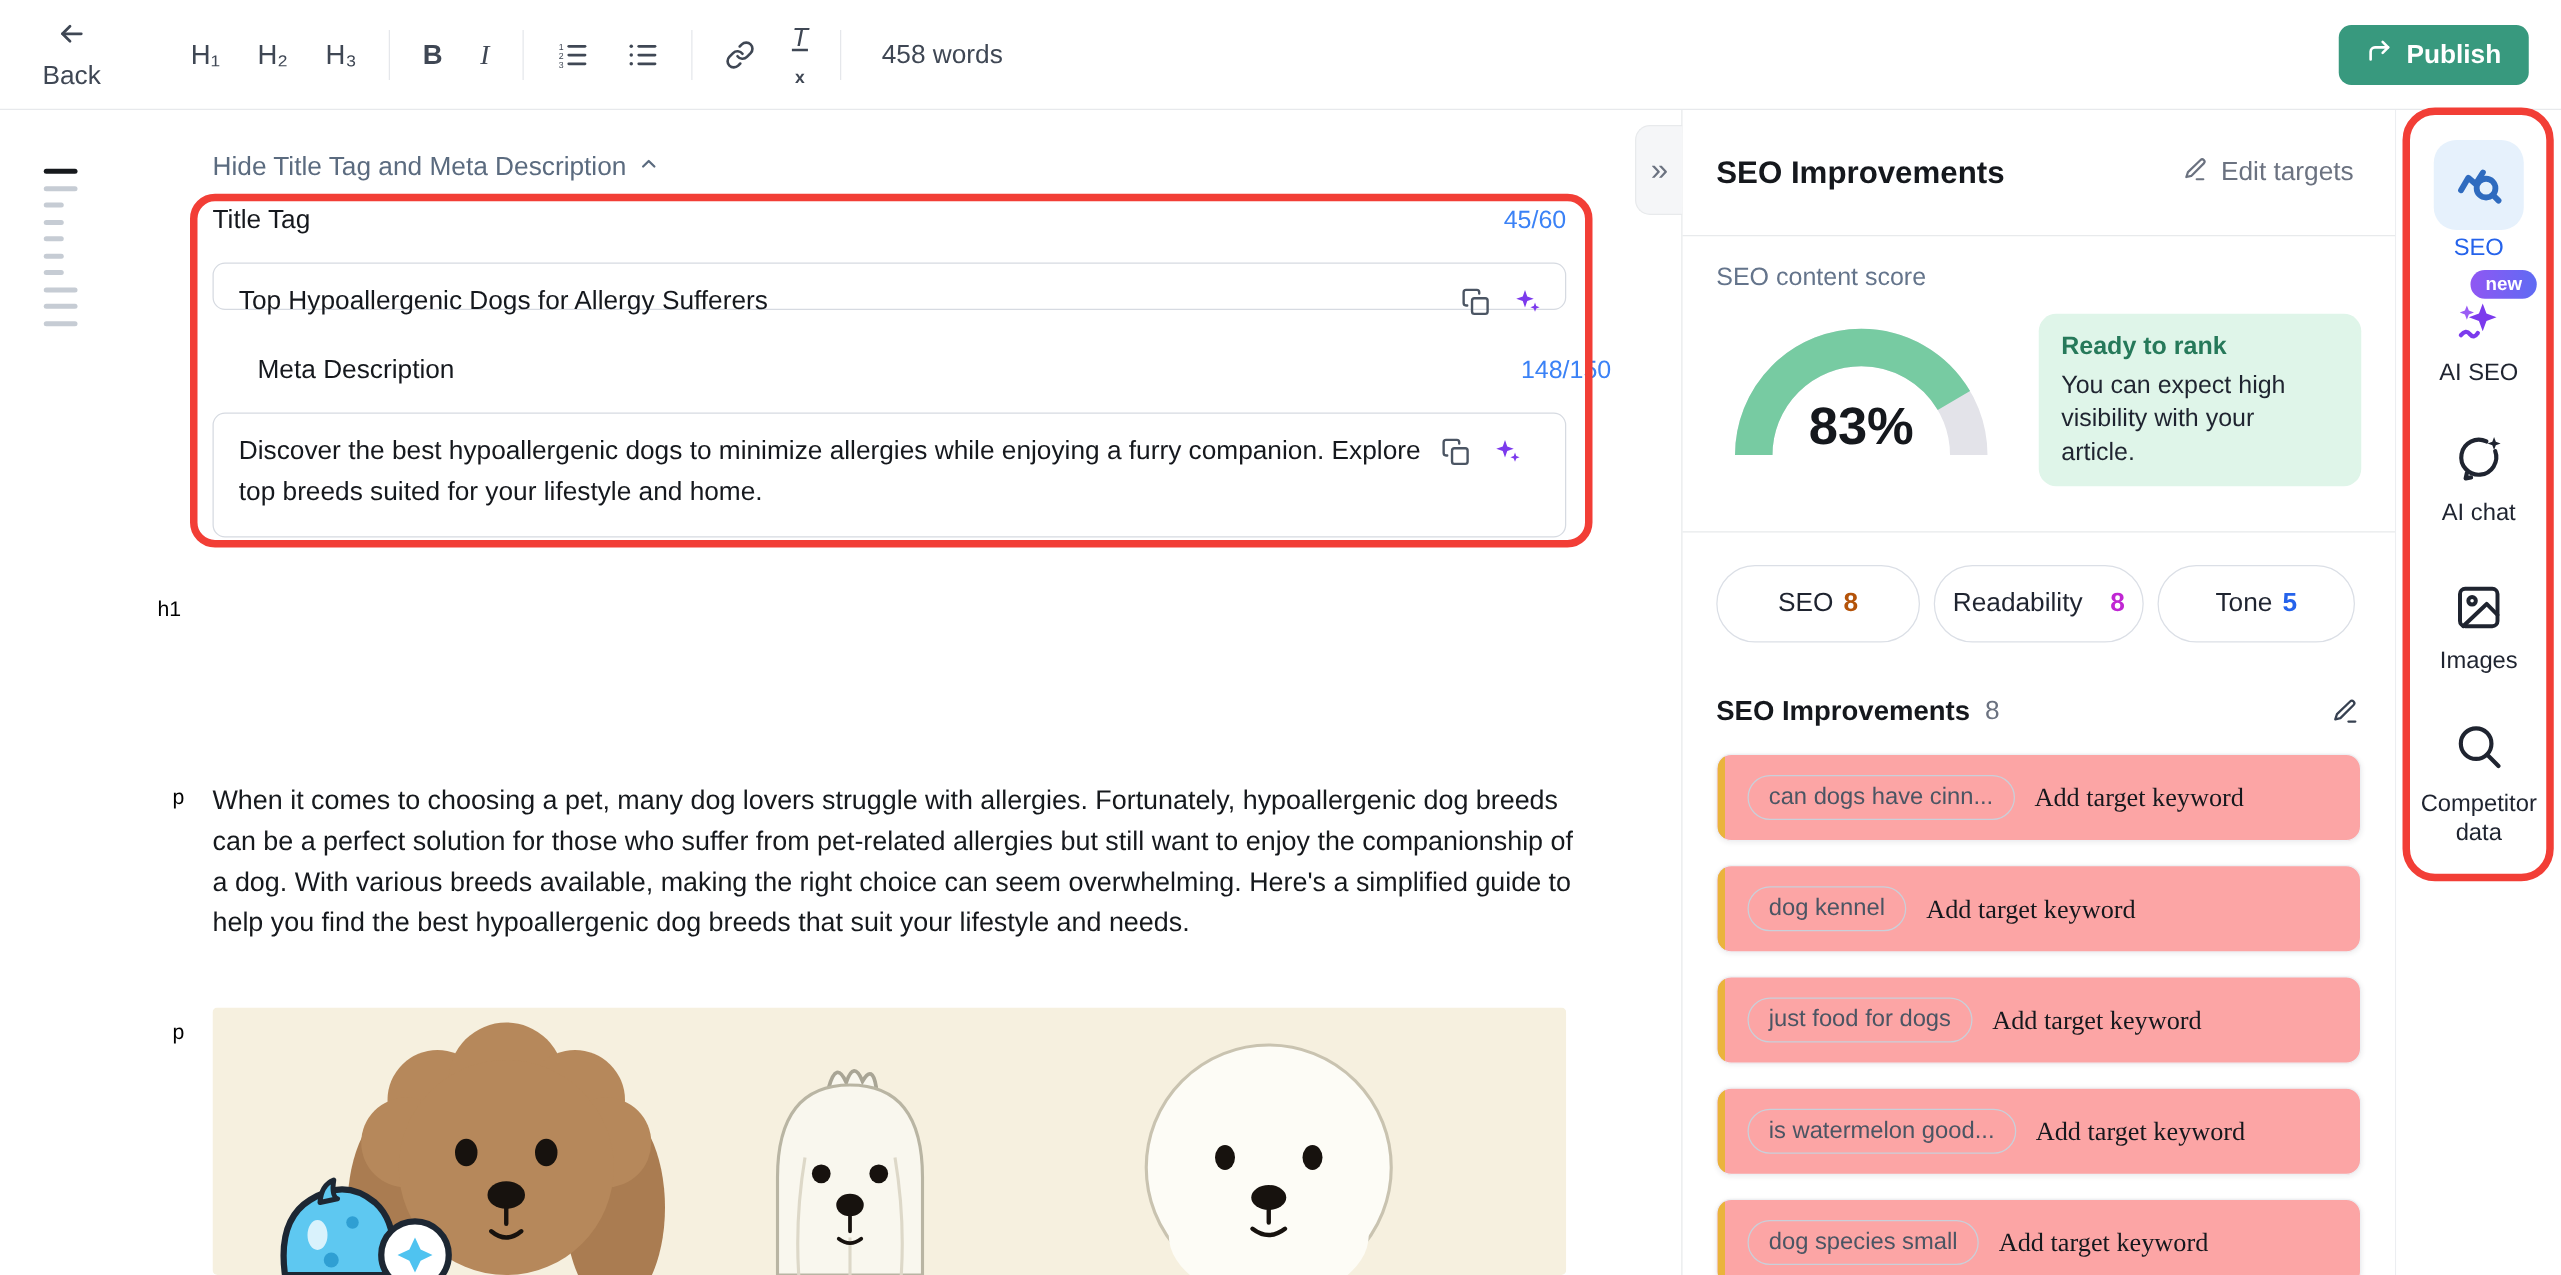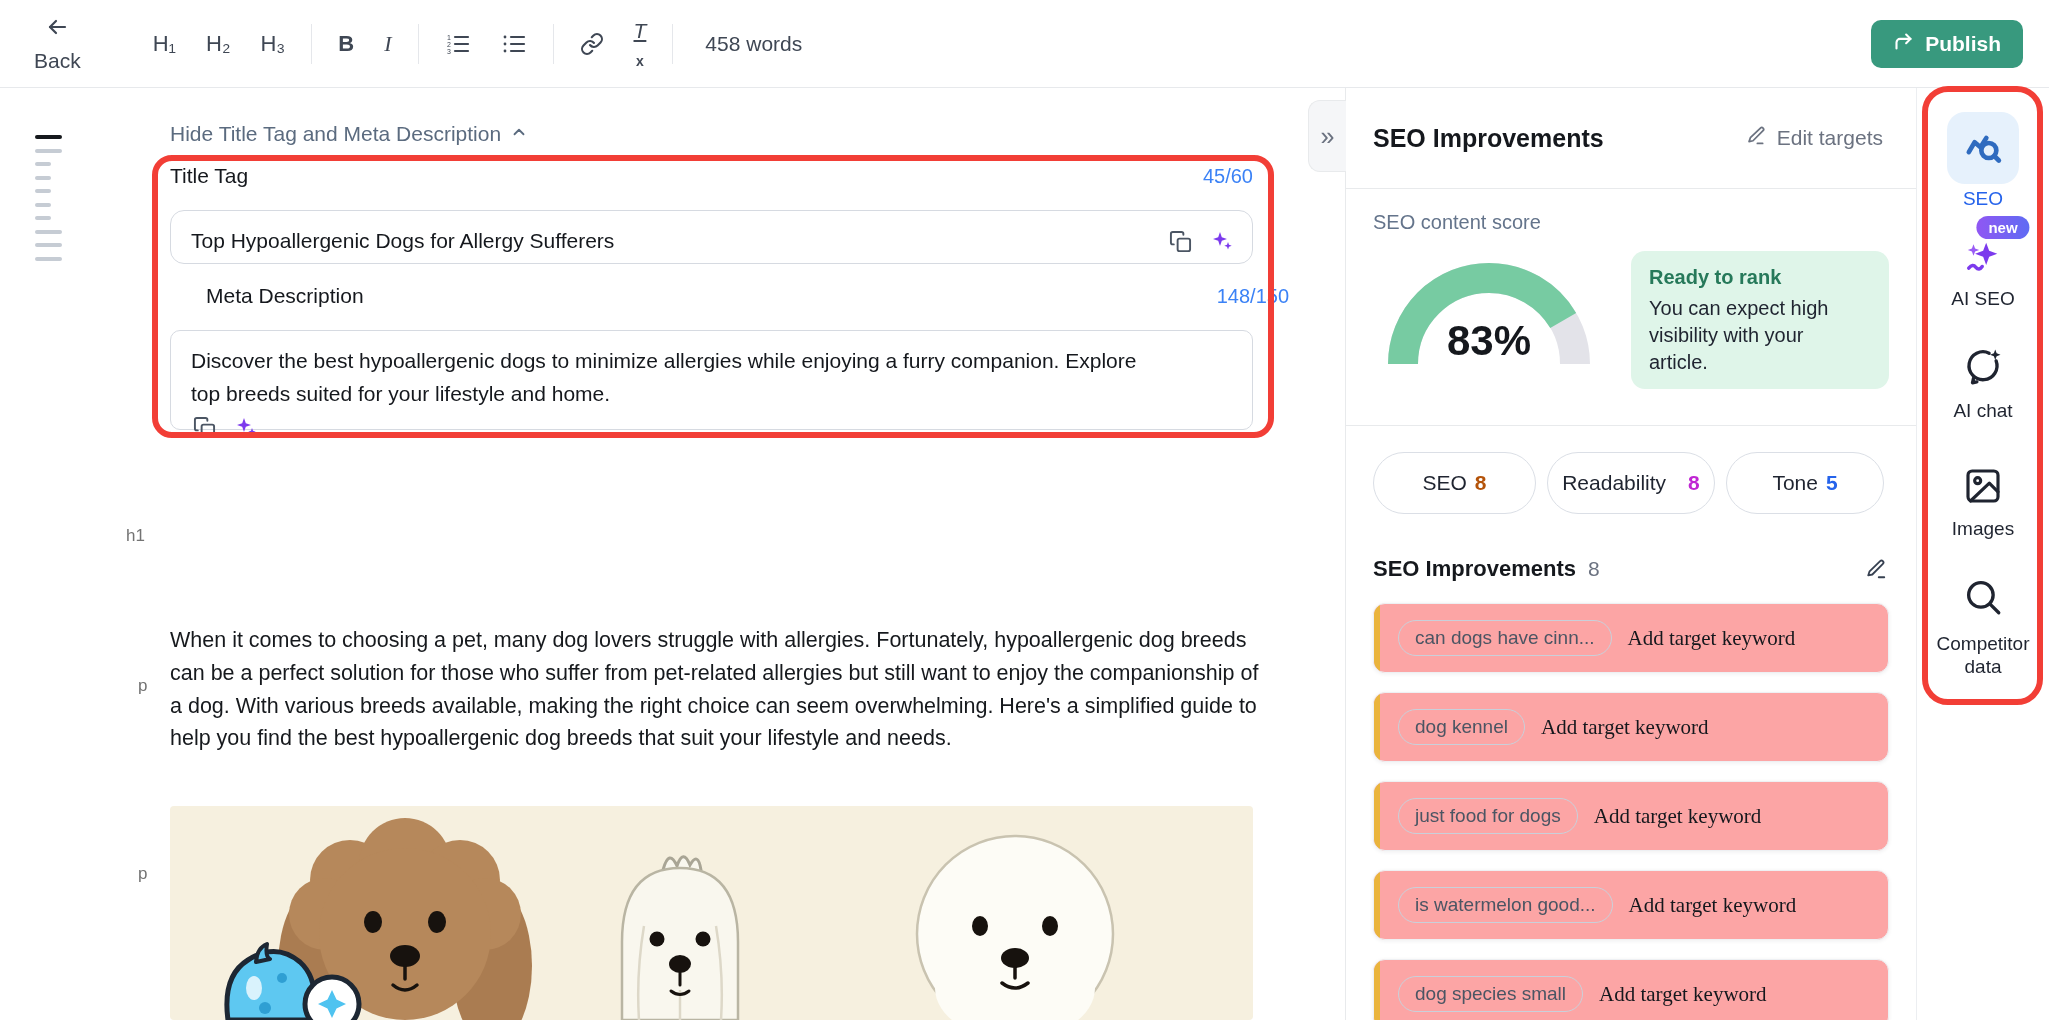--- a/index.html
+++ b/index.html
@@ -36,21 +36,21 @@
              font-size:21px;color:#5b6b7f;cursor:pointer;}
   .field-row{position:absolute;left:170px;width:1083px;display:flex;justify-content:space-between;
              align-items:center;}
   .field-label{font-size:21px;color:#15181d;font-weight:500;}
   .field-counter{font-size:20px;color:#3b82f6;}
   .text-box{position:absolute;left:170px;width:1083px;border:1px solid #d6dae1;border-radius:10px;
             background:#fff;display:flex;align-items:flex-start;padding:13px 16px 13px 20px;}
   .text-box .val{flex:1;font-size:21px;color:#15181d;line-height:33px;padding-right:14px;}
   .box-icons{display:flex;align-items:center;gap:14px;padding-top:3px;}
   .icon-btn{background:none;border:none;padding:2px;cursor:pointer;display:flex;}
-  .gutter{position:absolute;font-size:17px;color:#737373;margin-top:48px;}
+  .gutter{position:absolute;font-size:17px;color:#000000;}
   .doc-h1{position:absolute;left:168px;top:352px;width:1090px;margin:0;font-size:58px;line-height:75px;
           font-weight:700;letter-spacing:-1.5px;color:#16191d;}
   .doc-p{position:absolute;left:170px;top:536px;width:1092px;margin:0;font-size:21.5px;
          line-height:32.8px;color:#16191d;}
   .dog-art{position:absolute;left:170px;top:718px;width:1083px;height:214px;border-radius:4px;cursor:pointer;}
 
   
   .anno{position:absolute;border:6px solid #f23e36;pointer-events:none;z-index:40;}
   .anno1{left:152px;top:155px;width:1122px;height:283px;border-radius:20px;}
   .anno2{left:1922px;top:86px;width:121px;height:619px;border-radius:26px;}
@@ -217,21 +217,21 @@
         <svg width="18" height="18" viewBox="0 0 24 24" fill="none" stroke="#5b6b7f" stroke-width="2.4" stroke-linecap="round" stroke-linejoin="round">
             <polyline points="6 15 12 9 18 15"></polyline>
           </svg>
       </span>
     </div>
 
     <div class="field-row" style="top:76px;">
       <span class="field-label">Title Tag</span>
       <span class="field-counter">45/60</span>
     </div>
-    <div class="text-box" style="top:122px;height:54px;border-radius:14px;">
+    <div class="text-box" style="top:122px;height:38px;">
       <span class="val" style="white-space:nowrap;">Top Hypoallergenic Dogs for Allergy Sufferers</span>
       <span class="box-icons">
         <button class="icon-btn">
           <svg width="23" height="23" viewBox="0 0 24 24" fill="none" stroke="#4b5563" stroke-width="2" stroke-linecap="round" stroke-linejoin="round">
               <rect x="9" y="9" width="13" height="13" rx="2"></rect>
               <path d="M5 15H4a2 2 0 0 1-2-2V4a2 2 0 0 1 2-2h9a2 2 0 0 1 2 2v1"></path>
             </svg>
         </button>
         <button class="icon-btn">
           <svg width="24" height="24" viewBox="0 0 24 24" fill="#7c3aed">
@@ -239,21 +239,21 @@
               <path d="M18 13l1 2.7 2.7 1-2.7 1-1 2.7-1-2.7-2.7-1 2.7-1z"></path>
             </svg>
         </button>
       </span>
     </div>
 
     <div class="field-row" style="top:196px;margin-left:36px;">
       <span class="field-label">Meta Description</span>
       <span class="field-counter">148/150</span>
     </div>
-    <div class="text-box" style="top:242px;height:100px;flex-direction:column;">
+    <div class="text-box" style="top:242px;height:100px;">
       <span class="val" style="max-width:960px;">Discover the best hypoallergenic dogs to minimize allergies while enjoying a furry companion. Explore top breeds suited for your lifestyle and home.</span>
       <span class="box-icons">
         <button class="icon-btn">
           <svg width="23" height="23" viewBox="0 0 24 24" fill="none" stroke="#4b5563" stroke-width="2" stroke-linecap="round" stroke-linejoin="round">
               <rect x="9" y="9" width="13" height="13" rx="2"></rect>
               <path d="M5 15H4a2 2 0 0 1-2-2V4a2 2 0 0 1 2-2h9a2 2 0 0 1 2 2v1"></path>
             </svg>
         </button>
         <button class="icon-btn">
           <svg width="24" height="24" viewBox="0 0 24 24" fill="#7c3aed">

